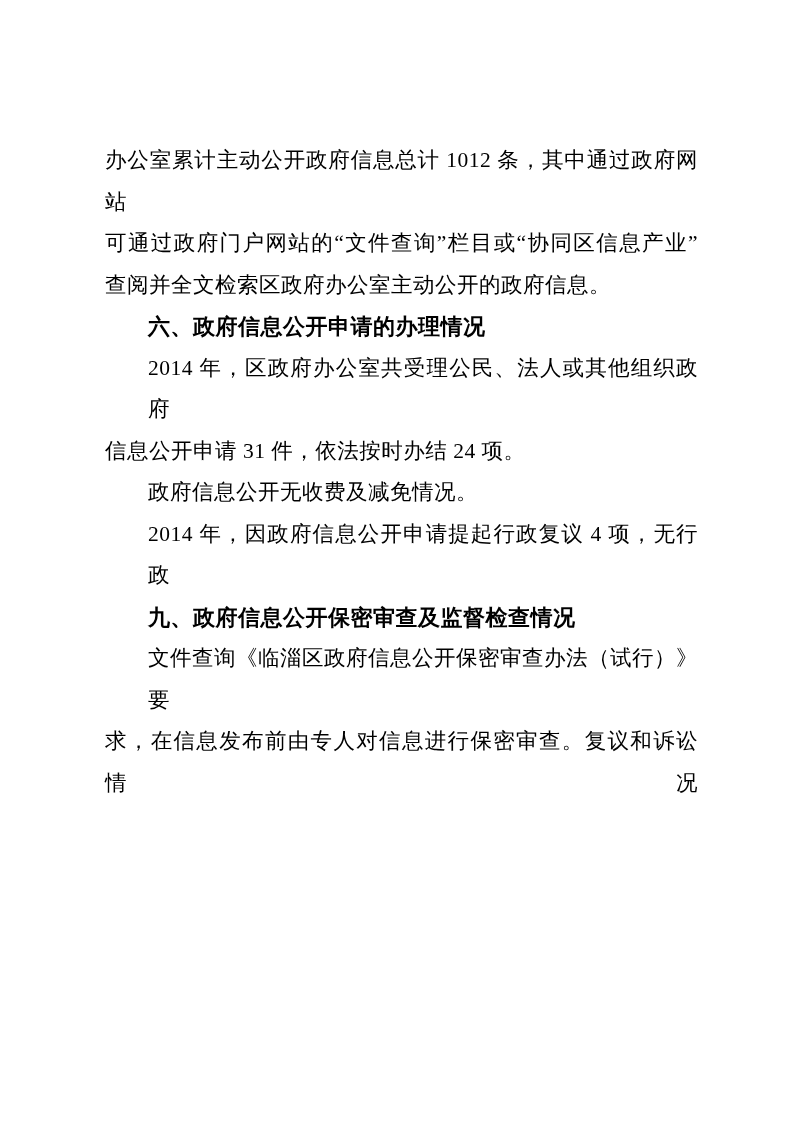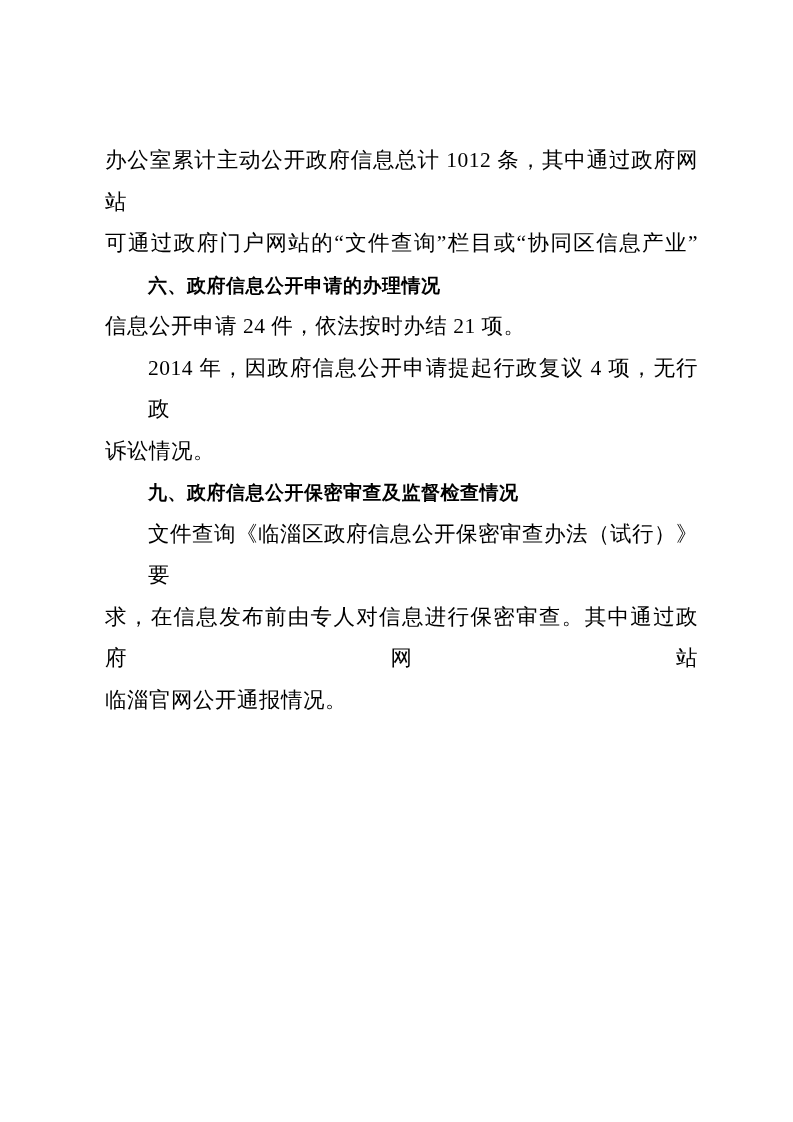--- a/index.html
+++ b/index.html
@@ -37,54 +37,58 @@
   }
   .line.fill {
     text-align-last: justify;
   }
   .line.indent {
     padding-left: 43px;
   }
   .block.heading .line {
     font-family: "Liberation Sans", "DejaVu Sans", sans-serif;
     font-weight: bold;
-    font-size: 19px;
+    font-size: 22px;
   }
   .page-number {
     position: absolute;
     top: 1037px;
     right: 95px;
     font-size: 16px;
     line-height: 18px;
     font-family: "Liberation Serif", "DejaVu Serif", serif;
     color: #000000;
   }
 </style>
 </head>
 <body>
 
 <div class="page">
   <div class="content">
       <div class="block body">
         <div class="line fill">办公室累计主动公开政府信息总计 1012 条，其中通过政府网站</div>
         <div class="line fill">可通过政府门户网站的“文件查询”栏目或“协同区信息产业”</div>
+        <div class="line">查阅并全文检索区政府办公室主动公开的政府信息。</div>
       </div>
       <div class="block heading">
         <div class="line indent">六、政府信息公开申请的办理情况</div>
       </div>
       <div class="block body">
-        <div class="line">信息公开申请 24 件，依法按时办结 21 项。</div>
+        <div class="line fill indent">2014 年，区政府办公室共受理公民、法人或其他组织政府</div>
+        <div class="line">信息公开申请 31 件，依法按时办结 24 项。</div>
+      </div>
+      <div class="block body">
+        <div class="line indent">政府信息公开无收费及减免情况。</div>
       </div>
       <div class="block body">
         <div class="line fill indent">2014 年，因政府信息公开申请提起行政复议 4 项，无行政</div>
-        <div class="line">诉讼情况。</div>
       </div>
       <div class="block heading">
         <div class="line indent">九、政府信息公开保密审查及监督检查情况</div>
       </div>
       <div class="block body">
         <div class="line fill indent">文件查询《临淄区政府信息公开保密审查办法（试行）》要</div>
-        <div class="line fill">求，在信息发布前由专人对信息进行保密审查。其中通过政府网站</div>
+        <div class="line fill">求，在信息发布前由专人对信息进行保密审查。复议和诉讼情况</div>
         <div class="line">临淄官网公开通报情况。</div>
       </div>
     </div>
   <div class="page-number">4</div>
 </div>
 
 </body></html>

